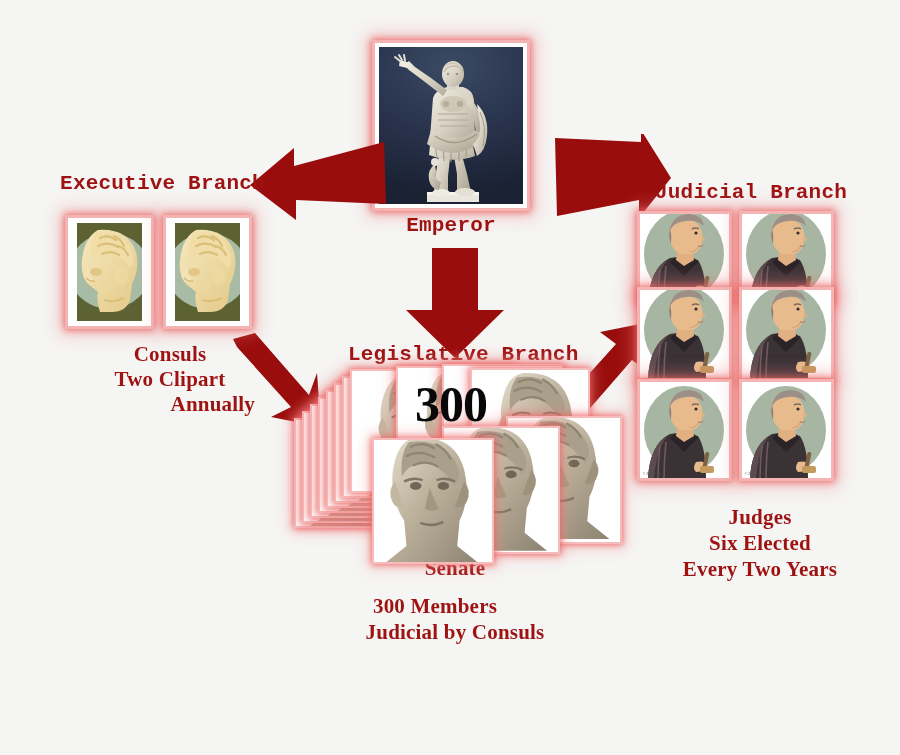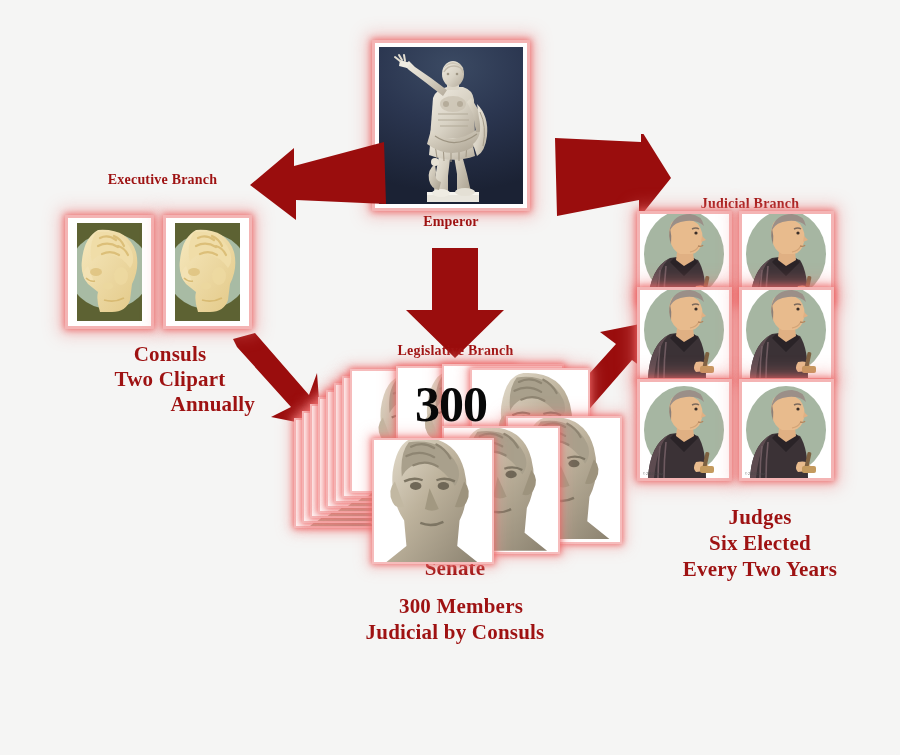--- a/index.html
+++ b/index.html
@@ -20,21 +20,21 @@
   .label {
     position: absolute;
     color: #9e1212;
     font-weight: bold;
     font-family: "Liberation Serif", "DejaVu Serif", serif;
     text-align: center;
     line-height: 1.18;
     white-space: nowrap;
     letter-spacing: .2px;
   }
-  .label.branch { font-size: 14px; }
+  .label.branch { font-size: 21px; font-family: Liberation Mono, monospace; }
   .label.caption { font-size: 21px; white-space: normal; }
 
   
   .frame {
     position: absolute;
     background: #ffffff;
     box-shadow:
       0 0 0 3px #f4b4b4,
       0 0 7px 4px rgba(234,92,92,.85),
       0 0 16px 8px rgba(240,130,130,.45);
@@ -372,24 +372,24 @@
     <div class="sen-card" style="left:212px; top:52px; width:112px; height:124px; z-index:28;">
       <svg class="bust-svg" width="124" height="144" viewBox="0 0 110 130" style="left:-6px; top:-12px;">
           <use href="#bustshape"></use>
         </svg>
     </div>
   </div>
 
   <div id="senate-number">300</div>
 
   <div class="label caption" style="left:350px; top:556px; width:210px;">Senate</div>
-  <div class="label caption" style="left:356px; top:594px; width:210px;">300 Members</div>
+  <div class="label caption" style="left:330px; top:594px; width:210px;">300 Members</div>
   <div class="label caption" style="left:320px; top:620px; width:270px;">Judicial by Consuls</div>
 
-  <div class="label branch" style="left:655px; top:196px; width:190px;">Judicial Branch</div>
+  <div class="label branch" style="left:655px; top:181px; width:190px;">Judicial Branch</div>
 
   <svg width="0" height="0" style="position:absolute">
     <defs>
       <g id="judgeshape">
         <ellipse cx="44" cy="48" rx="40" ry="44" fill="#a6b6a2"></ellipse>
 
         <path d="M8 96 Q10 62 30 52 L44 50 L58 54 Q66 66 66 96 Z" fill="#3b3236"></path>
         <path d="M30 52 Q18 60 14 96 L8 96 Q10 62 30 52 Z" fill="#5d4b50"></path>
         <path d="M34 52 L44 60 L54 52 L58 56 L44 70 L30 56 Z" fill="#2a2327"></path>
         <path d="M20 64 q-2 16 -2 32 M26 60 q-2 18 -2 36" stroke="#6e5a60" stroke-width="1.6" fill="none"></path>

